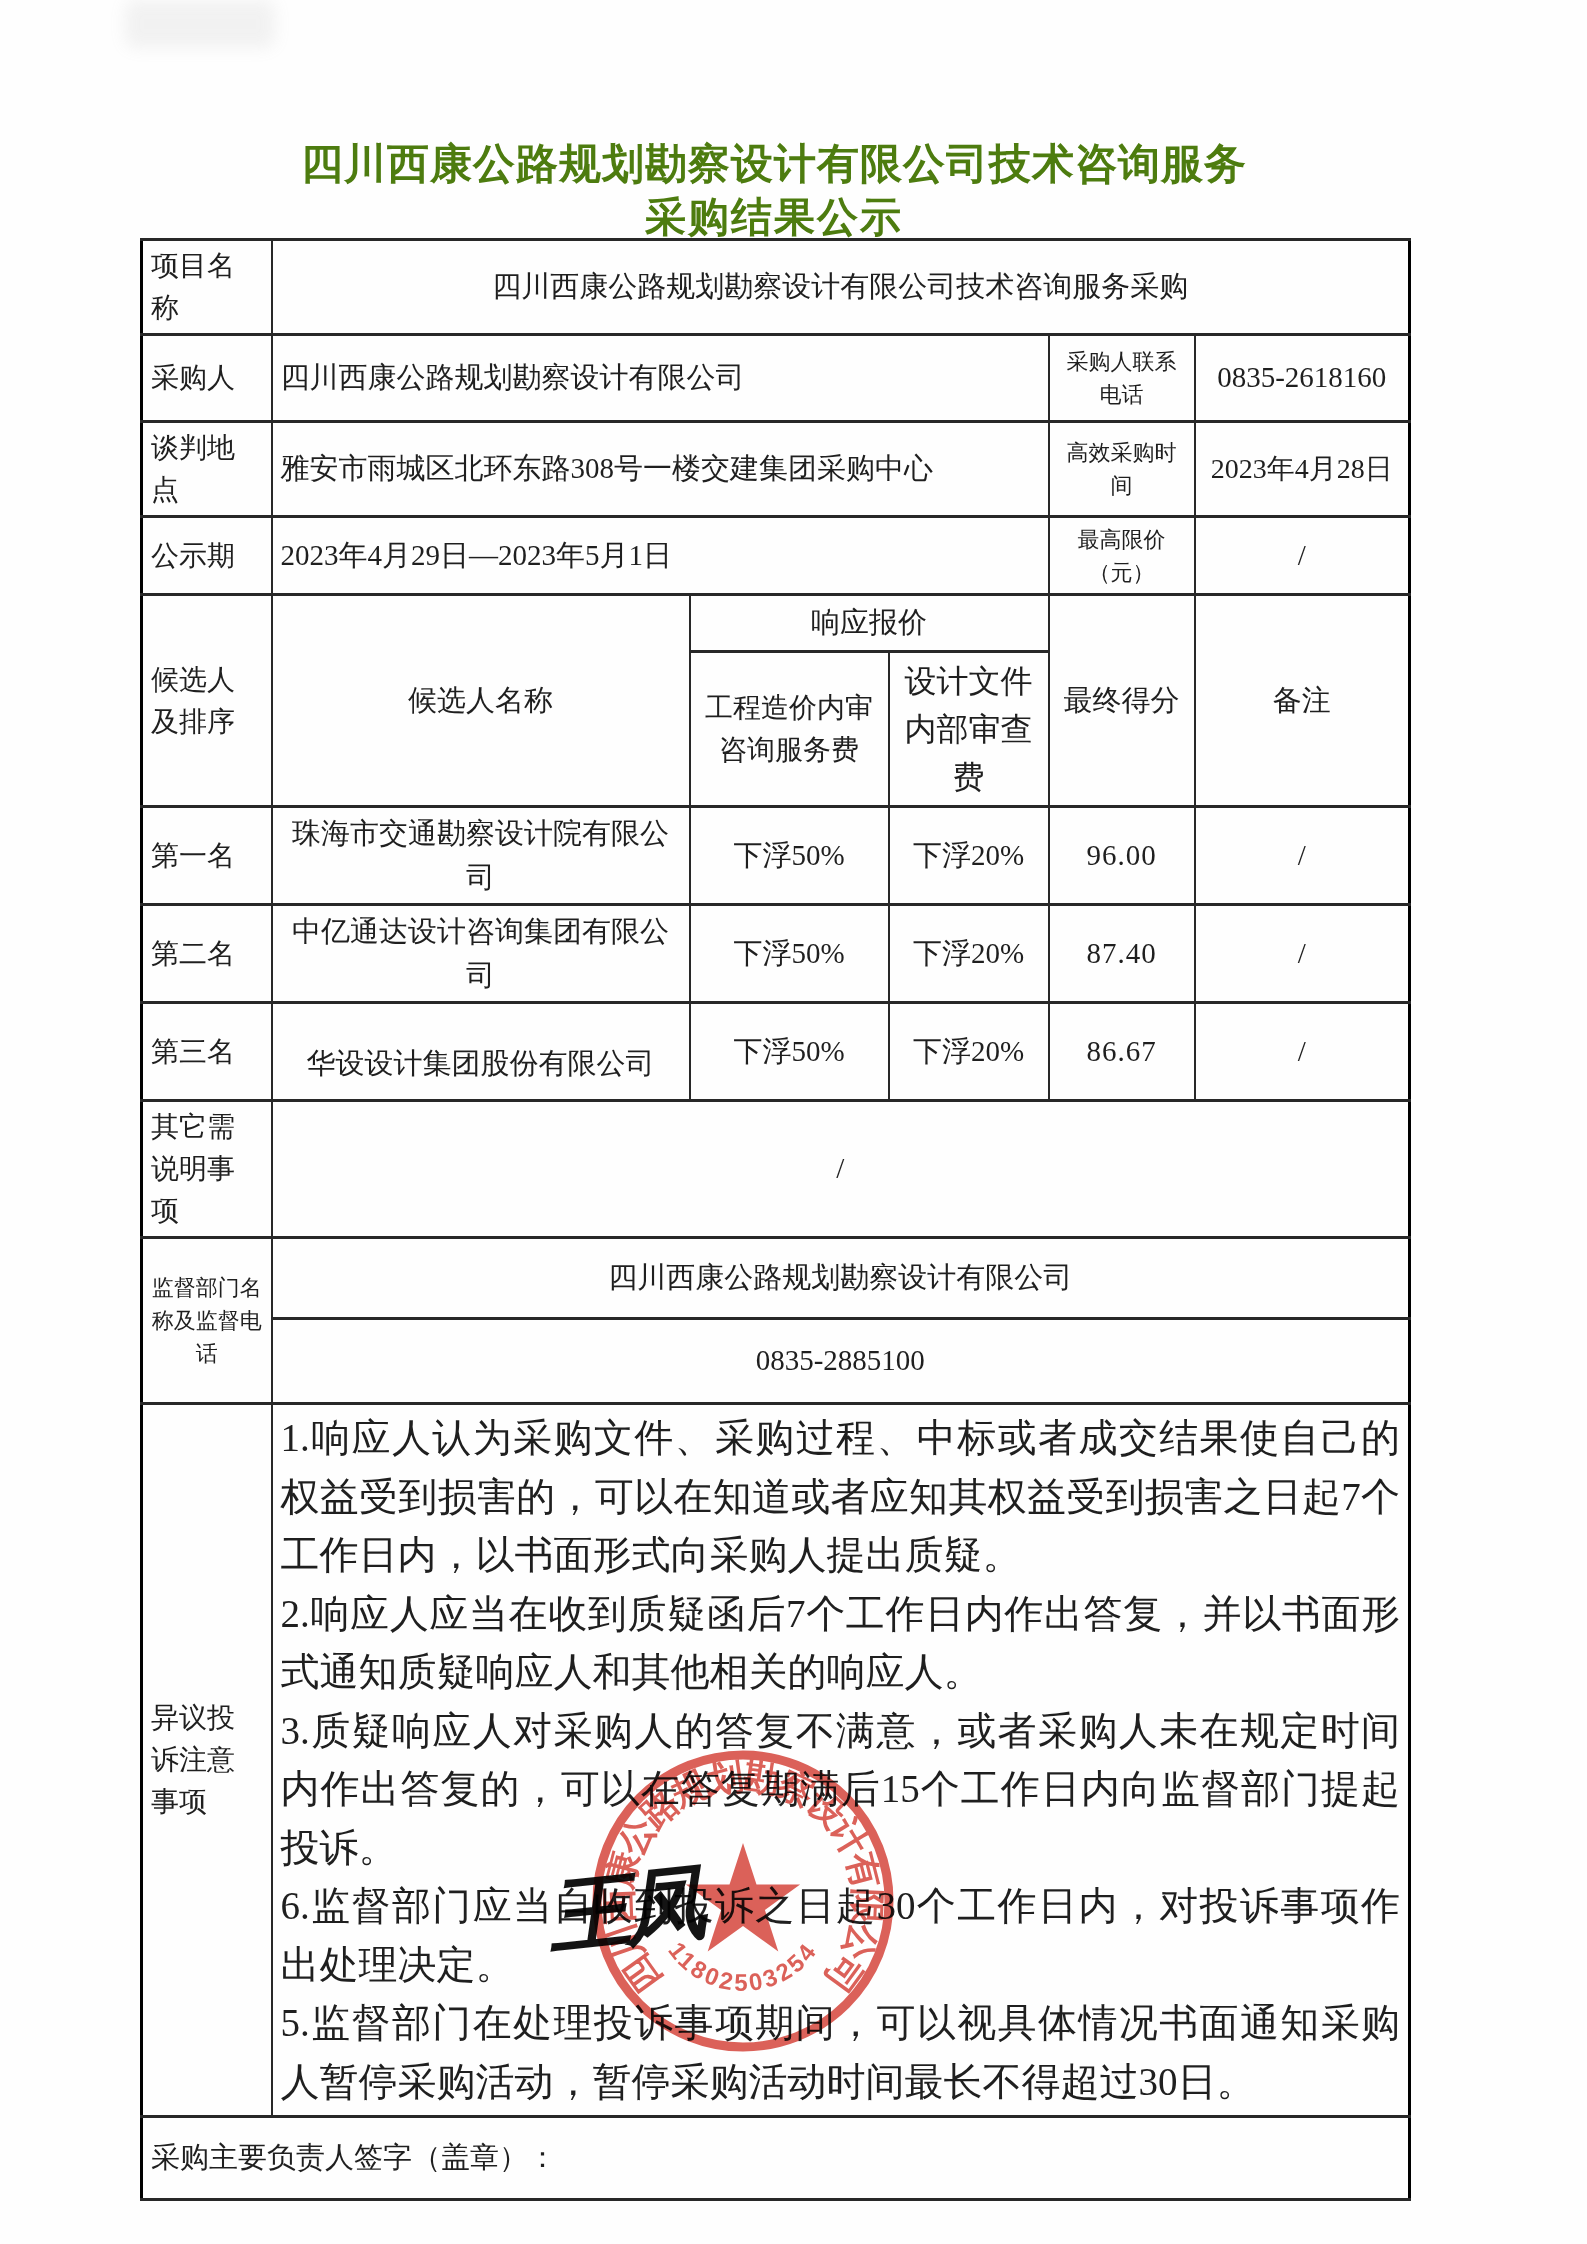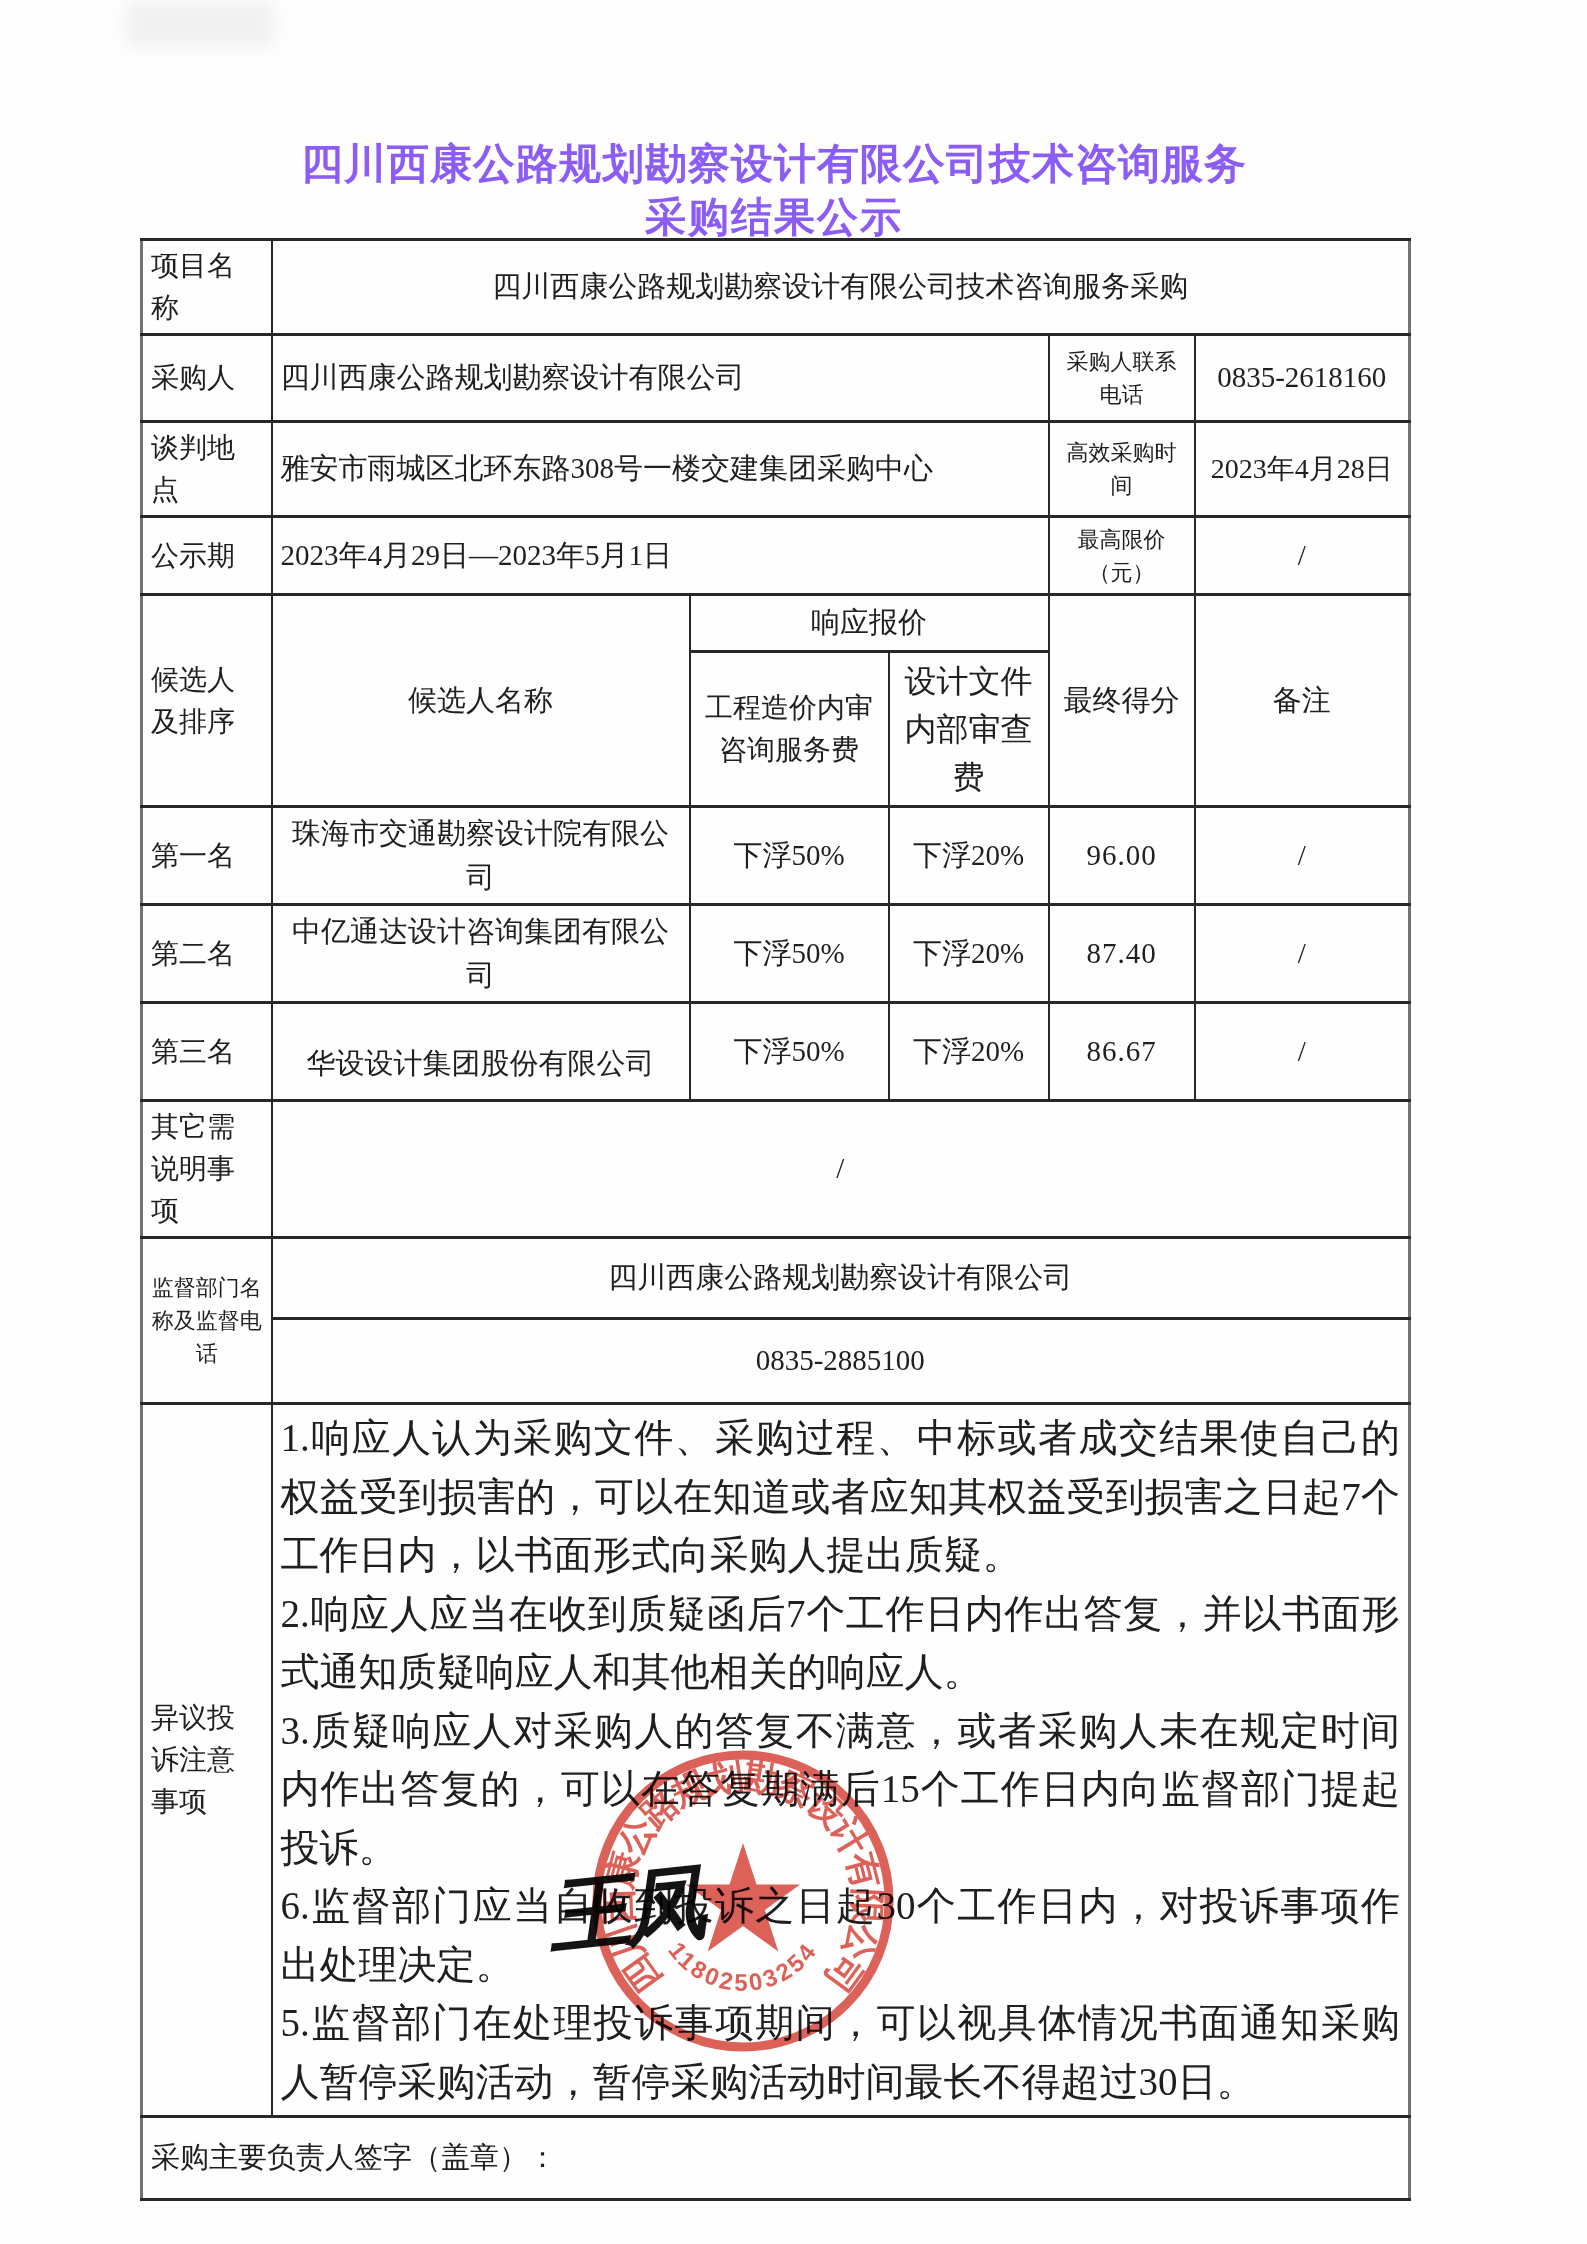--- a/index.html
+++ b/index.html
@@ -12,38 +12,38 @@
     color:#1f1f1f;
   }
   .smudge{
     position:absolute;left:125px;top:0;width:150px;height:48px;
     background:#9a9a9a;opacity:.12;filter:blur(8px);border-radius:10px;
   }
   .title{
     position:absolute;left:140px;top:136px;width:1268px;
     text-align:center;
     font-family:"Liberation Sans","DejaVu Sans",sans-serif;
-    font-weight:900;color:#8b5cf6;
+    font-weight:900;color:#4d7c0f;
   }
   .title .t1{font-size:42px;line-height:56px;letter-spacing:1px;}
   .title .t2{font-size:41px;line-height:50px;letter-spacing:2px;}
   table.doc{
     position:absolute;left:140px;top:238px;width:1268px;
     border-collapse:collapse;table-layout:fixed;
     font-size:29px;
   }
   table.doc td{
     border:2px solid #282828;
     border-top-width:3px;border-bottom-width:3px;
     vertical-align:middle;
     padding:4px 8px;
     line-height:1.5;
     overflow:hidden;
   }
-  table.doc{border:3px solid #737373;}
+  table.doc{border:3px solid #000000;}
   .lab{font-size:28px;padding:4px 2px 4px 9px;line-height:1.55;}
   .lab-c{font-size:22px;text-align:center;padding:4px 2px;line-height:1.55;}
   .ctr{text-align:center;padding:4px 4px;}
   .lft{text-align:left;padding-left:12px;}
   .score{letter-spacing:1px;}
   .notice{
     font-size:39px;line-height:47px;text-align:justify;
     vertical-align:bottom;padding:8px 14px 64px 12px;
   }
   .notice p{margin:0;}

